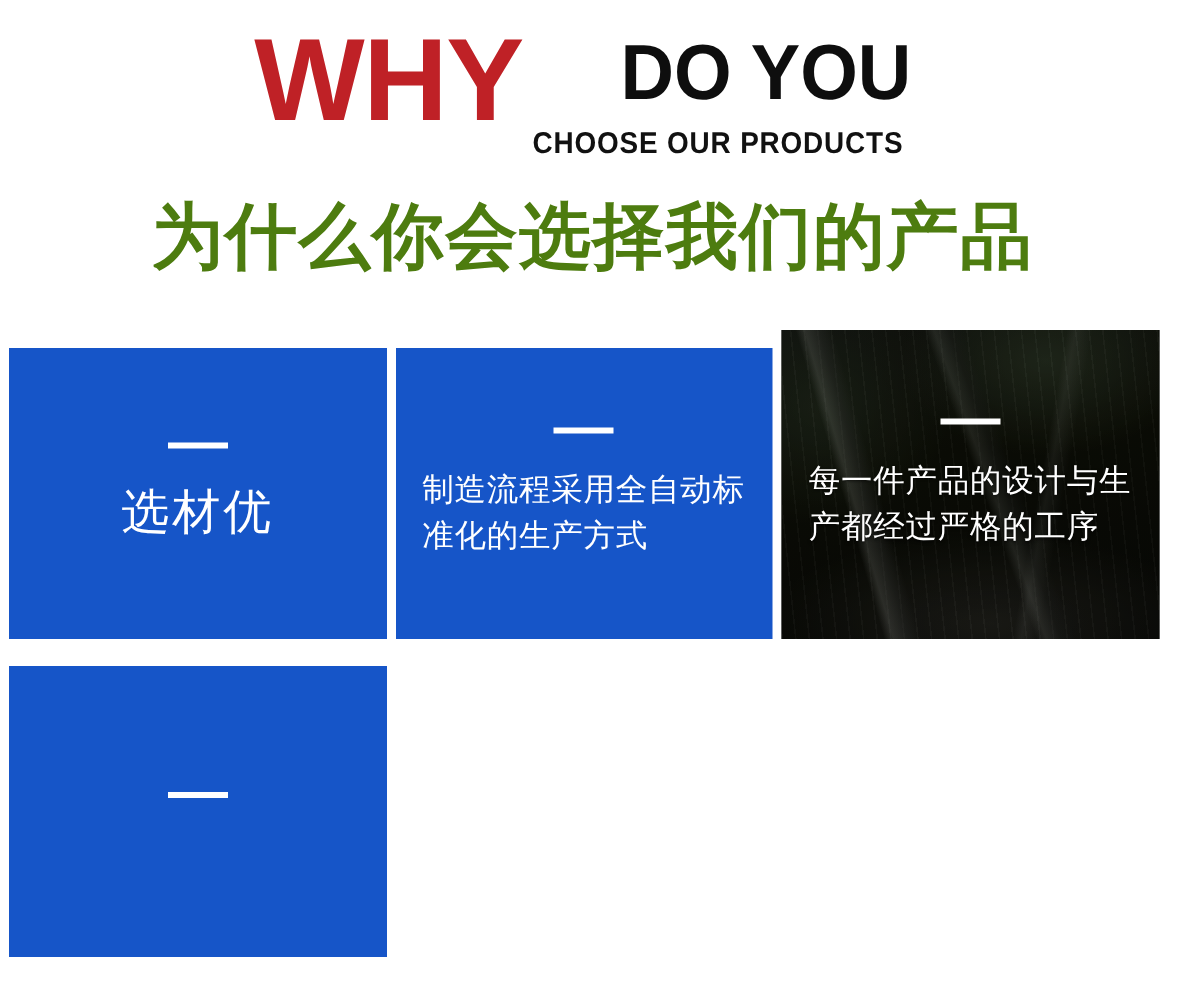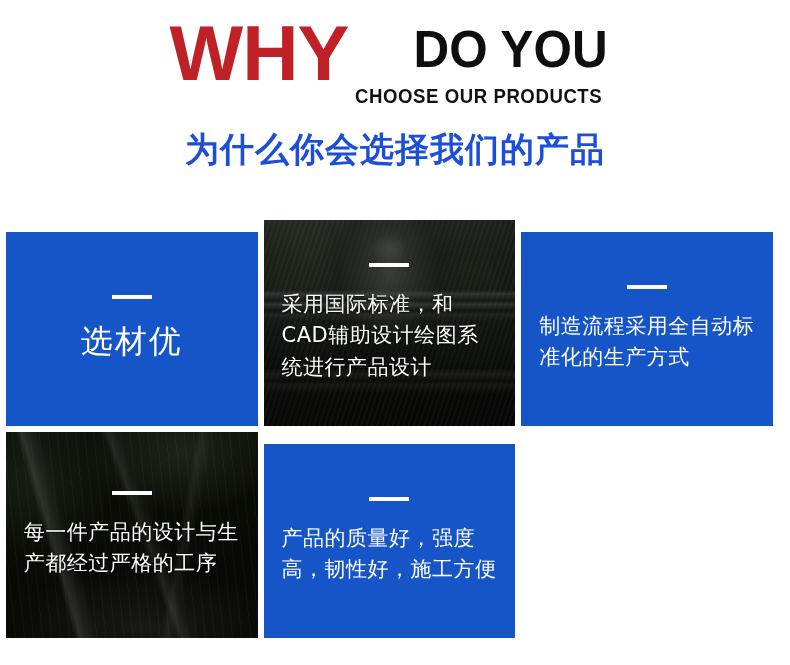--- a/index.html
+++ b/index.html
@@ -94,24 +94,24 @@
     white-space: nowrap;
   }
 
   .subtitle-cn {
     position: absolute;
     left: 0;
     top: 128px;
     width: 790px;
     text-align: center;
     font-family: "DejaVu Sans", "Liberation Sans", sans-serif;
-    font-size: 34px;
+    font-size: 48px;
     font-weight: 700;
     letter-spacing: 1px;
-    color: #1d4ed8;
+    color: #4d7c0f;
     line-height: 1.25;
     white-space: nowrap;
   }
 
   
   .grid {
     position: absolute;
     left: 6px;
     top: 220px;
     width: 767px;
@@ -301,47 +301,38 @@
 
   <div class="grid">
 
     <div class="cell blue">
       <div class="cell-content">
         <div class="dash"></div>
         <div class="cell-text big">选材优</div>
       </div>
     </div>
 
-    <div class="cell photo">
-      <div class="photo-bg photo-cable"></div>
-      <div class="photo-scrim"></div>
-      <div class="cell-content">
-        <div class="dash"></div>
-        <div class="cell-text body">采用国际标准，和CAD辅助设计绘图系统进行产品设计</div>
-      </div>
-    </div>
 
     <div class="cell blue">
       <div class="cell-content">
         <div class="dash"></div>
         <div class="cell-text body">制造流程采用全自动标准化的生产方式</div>
       </div>
     </div>
 
     <div class="cell photo">
       <div class="photo-bg photo-fence"></div>
       <div class="photo-scrim"></div>
       <div class="cell-content">
         <div class="dash"></div>
         <div class="cell-text body">每一件产品的设计与生产都经过严格的工序</div>
       </div>
     </div>
 
     <div class="cell blue">
       <div class="cell-content">
         <div class="dash"></div>
-        <div class="cell-text body">产品的质量好，强度高，韧性好，施工方便</div>
       </div>
     </div>
 
 
   </div>
 </div>
 
 </body></html>

